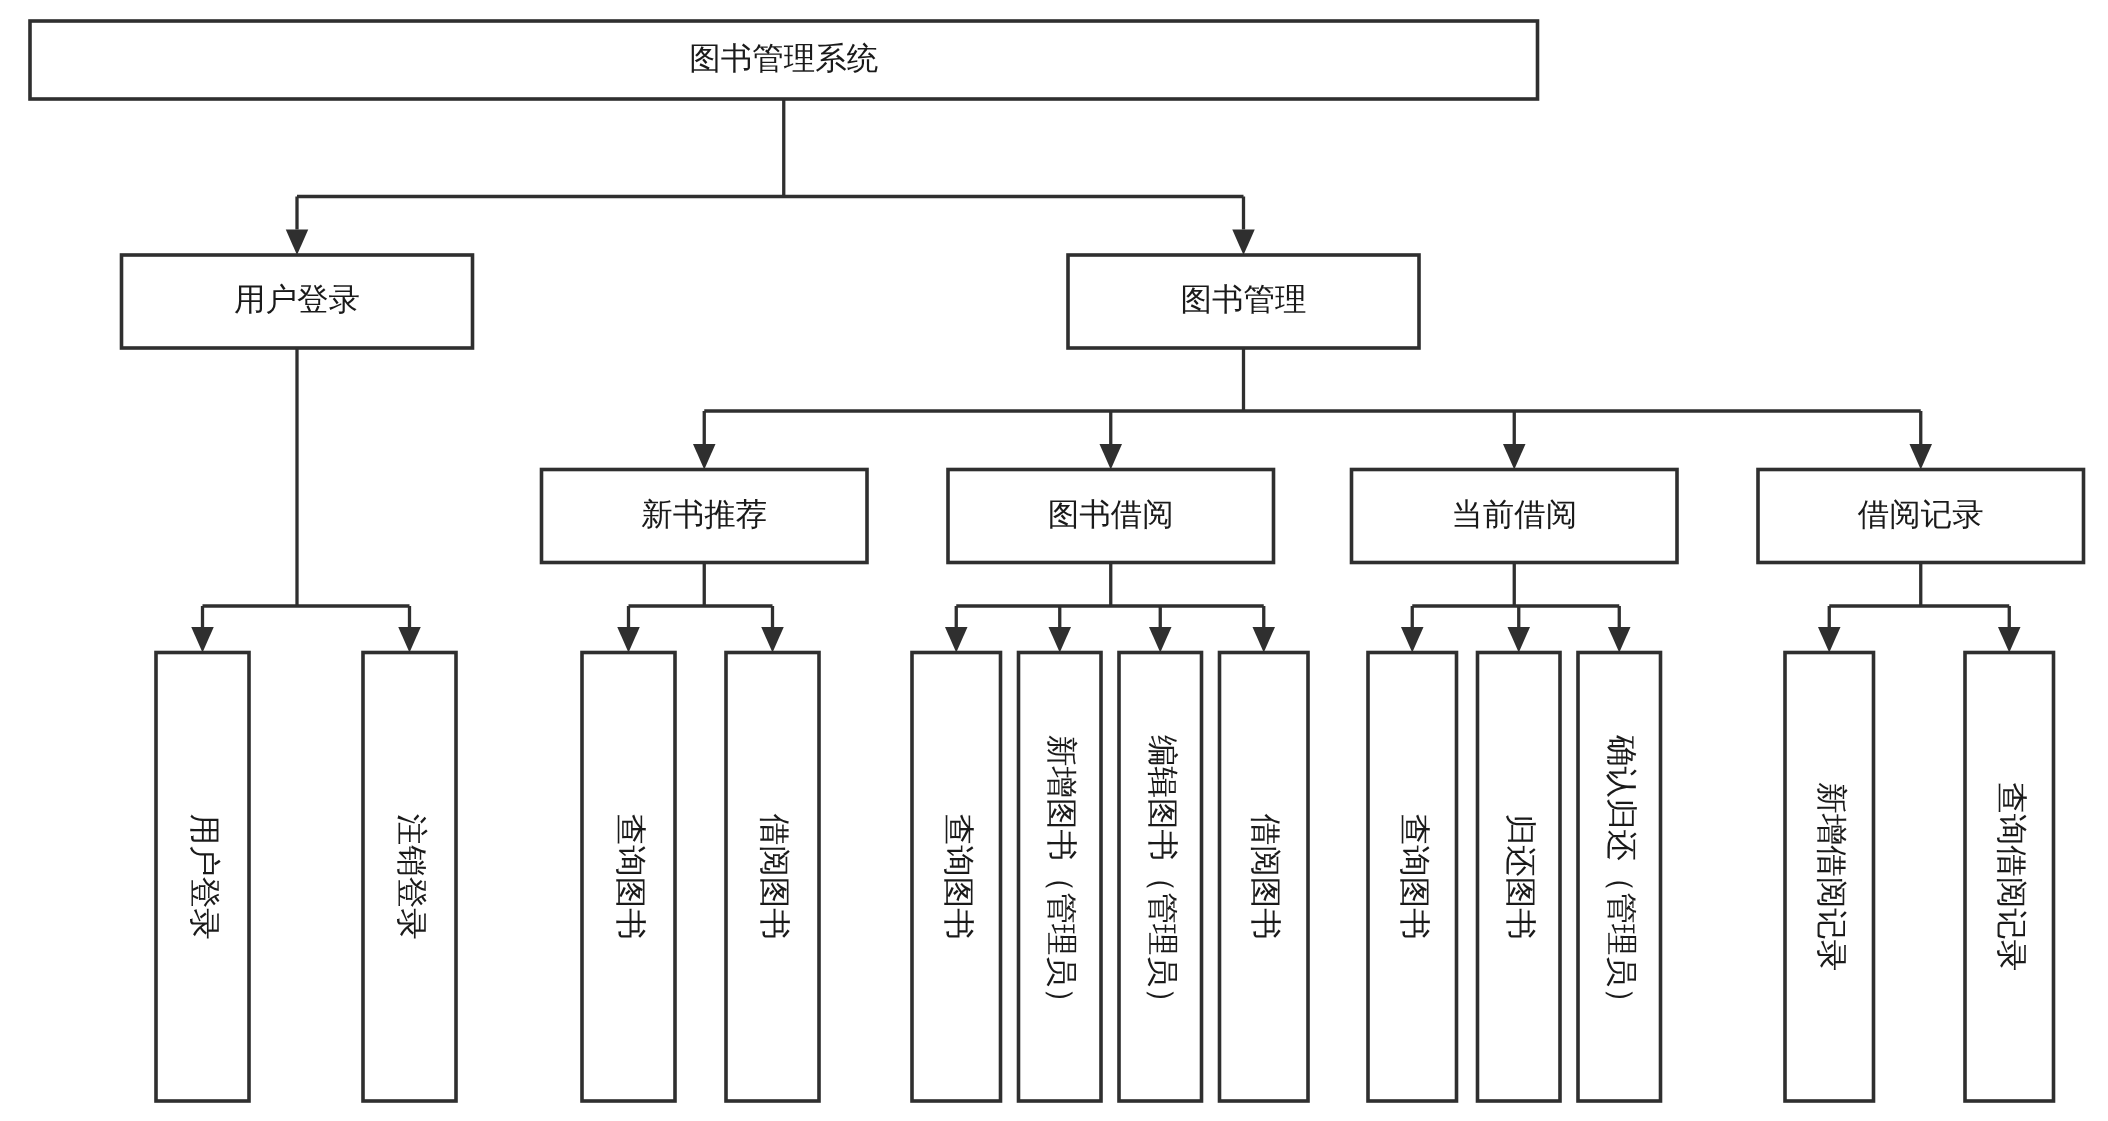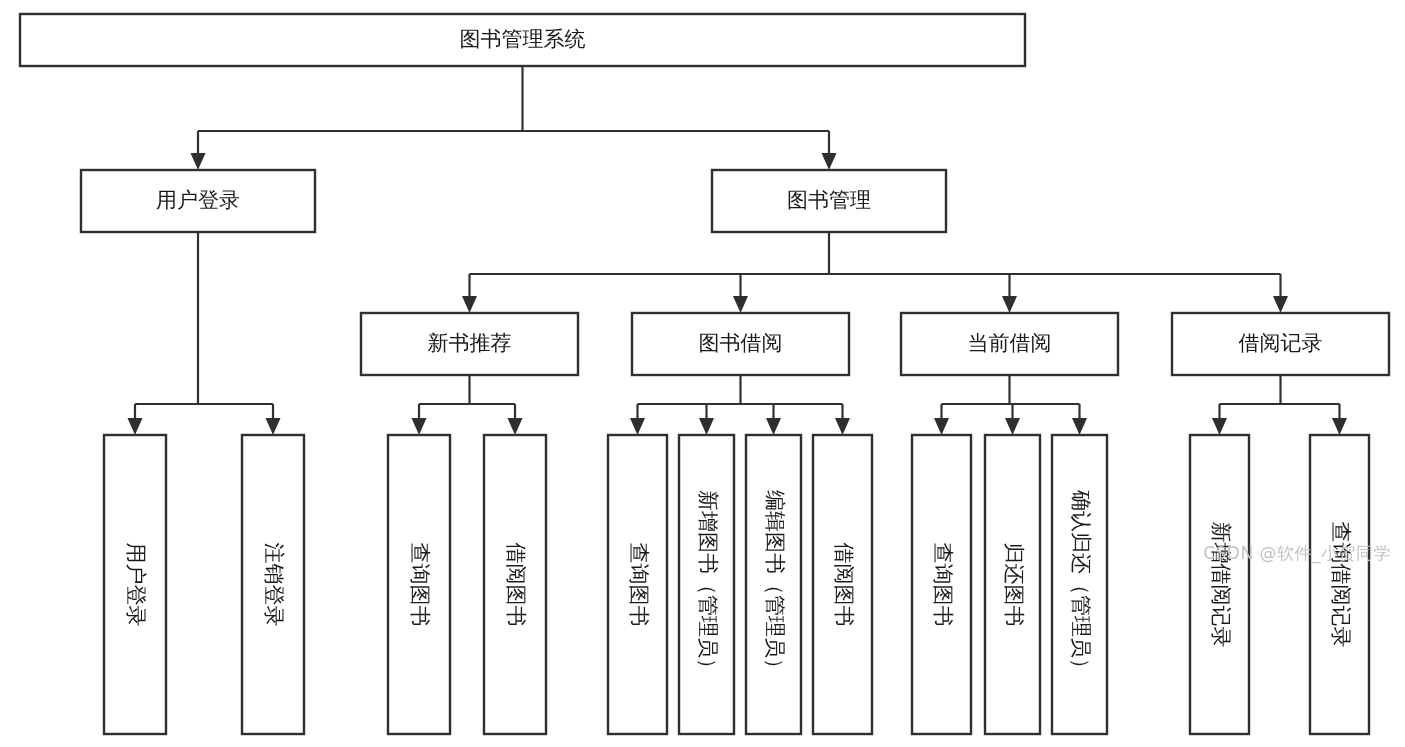--- a/index.html
+++ b/index.html
@@ -208,14 +208,13 @@
           <text x="1219.5" y="584.5" class="node-label-vertical" transform="rotate(90 1219.5 584.5)" textLength="126" lengthAdjust="spacing">新增借阅记录</text>
         </g>
         <g>
           <rect x="1310" y="435" width="59" height="299" class="node-box"></rect>
           <text x="1339.5" y="584.5" class="node-label-vertical" transform="rotate(90 1339.5 584.5)" textLength="126" lengthAdjust="spacing">查询借阅记录</text>
         </g>
       </g>
 
   </svg>
 
-  <div class="watermark">CSDN @软件_小贺同学</div>
 </div>
 
 </body></html>

